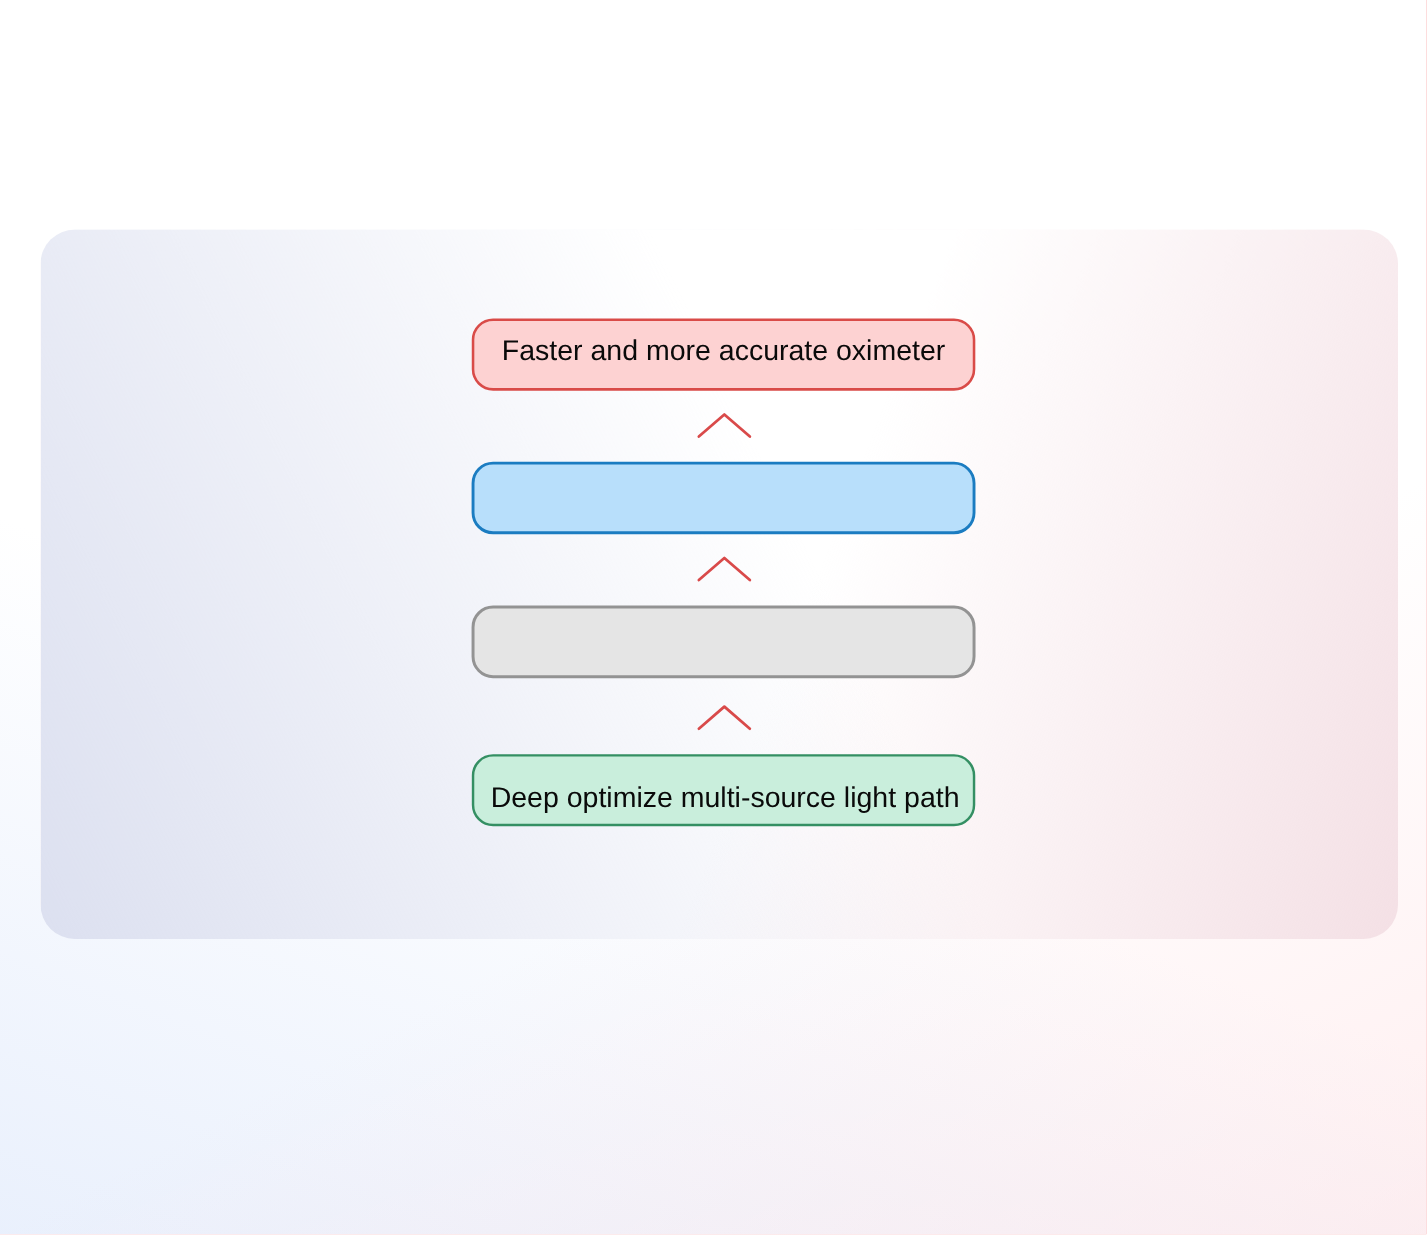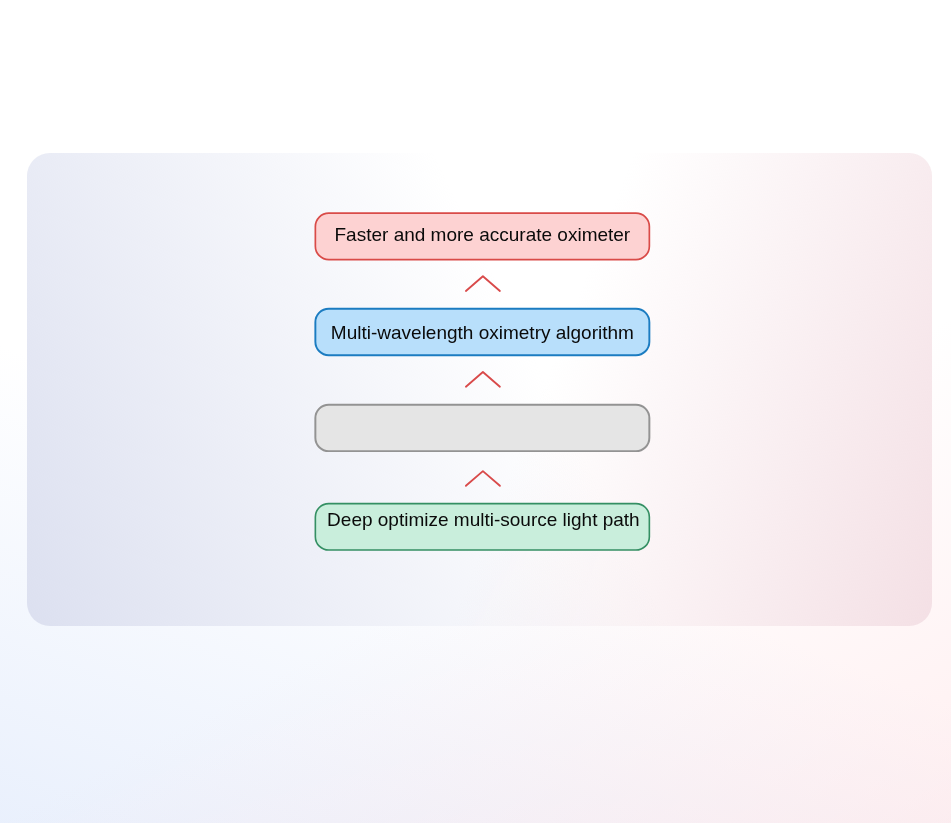--- a/index.html
+++ b/index.html
@@ -43,17 +43,16 @@
       <path d="M465.9 386.7 L482.9 372.0 L499.9 386.7" fill="none" stroke="#d94a4a" stroke-width="1.85" stroke-linecap="round" stroke-linejoin="round"></path>
 
       <rect x="315.36" y="404.69" width="334" height="46.44" rx="13.4" ry="13.4" fill="#e5e5e5" stroke="#939393" stroke-width="1.98"></rect>
 
       <path d="M465.9 485.8 L482.9 471.1 L499.9 485.8" fill="none" stroke="#d94a4a" stroke-width="1.85" stroke-linecap="round" stroke-linejoin="round"></path>
 
       <rect x="315.36" y="503.59" width="334" height="46.44" rx="13.4" ry="13.4" fill="#c9eedc" stroke="#348f63" stroke-width="1.63"></rect>
     </svg>
 
     <div class="label" style="top: 224.8px; color: rgb(10, 10, 10);">Faster and more accurate oximeter</div>
-    <div class="label" style="top: 322.9px; color: rgb(10, 10, 10);">Multi-wavelength oximetry algorithm</div>
-    <div class="label" style="top: 510px; left: 315.9px; color: rgb(10, 10, 10);">Deep optimize multi-source light path</div>
+    <div class="label" style="top: 523px; left: 315.9px; color: rgb(10, 10, 10);">Deep optimize multi-source light path</div>
 
   </div>
 </div>
 
 </body></html>

